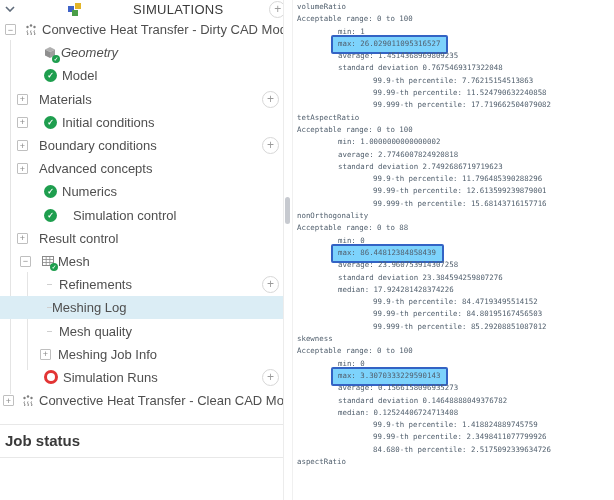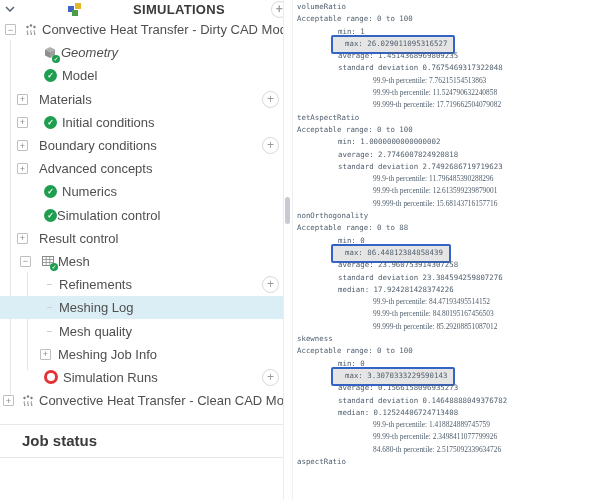--- a/index.html
+++ b/index.html
@@ -3,53 +3,53 @@
 <meta charset="utf-8">
 <style>
   html,body{margin:0;padding:0;background:#fff;}
   #app{position:relative;width:614px;height:500px;overflow:hidden;background:#fff;
        font-family:"Liberation Sans",sans-serif;color:#4f4f4f;}
 
   
   #tree-panel{position:absolute;left:0;top:0;width:283px;height:500px;background:#fff;overflow:hidden;}
   .vline{position:absolute;width:1px;background:#e4e4e4;}
   .tree-row{position:relative;display:flex;align-items:center;height:23.2px;font-size:13px;color:#4f4f4f;}
-  .tree-row.header{height:18px;font-weight:bold;color:#3a3a3a;letter-spacing:.3px;gap:46px;}
+  .tree-row.header{height:18px;font-weight:normal;color:#3a3a3a;letter-spacing:.3px;gap:46px;}
   .tree-row.selected{background:#dbedf5;}
   .lbl{white-space:nowrap;}
   .expander{box-sizing:border-box;width:11px;height:11px;border:1px solid #bfbfbf;border-radius:1px;
             background:#fff;color:#8a8a8a;font-size:9px;line-height:8px;display:flex;
             align-items:center;justify-content:center;flex:none;z-index:2;}
   .plus-btn{box-sizing:border-box;margin-left:auto;margin-right:4px;width:17px;height:17px;border:1px solid #d7d7d7;
             border-radius:50%;color:#9b9b9b;font-size:12px;line-height:14px;text-align:center;background:#fff;flex:none;}
   .check-circle{width:13px;height:13px;border-radius:50%;background:#1e9e4e;color:#fff;display:flex;
                 align-items:center;justify-content:center;font-size:8px;font-weight:bold;flex:none;}
   .red-ring{box-sizing:border-box;width:14px;height:14px;border:3.5px solid #e23434;border-radius:50%;background:#fff;flex:none;}
   .badge{position:absolute;right:-3px;bottom:-3px;width:8px;height:8px;border-radius:50%;background:#1e9e4e;
          color:#fff;font-size:5.5px;line-height:8px;text-align:center;font-weight:bold;}
   .icon-wrap{position:relative;flex:none;width:14px;height:14px;}
   .dash{width:5px;height:1px;background:#cfcfcf;flex:none;}
   .sim-sq{position:absolute;}
   #job-status{margin-top:12px;border-top:1px solid #e8e8e8;border-bottom:1px solid #e8e8e8;
-              padding:7px 0 8px 22px;font-size:15px;font-weight:bold;color:#3a3a3a;width:278px;}
+              padding:7px 0 8px 5px;font-size:15px;font-weight:bold;color:#3a3a3a;width:278px;}
 
   
   #scroll-gutter{position:absolute;left:283px;top:0;width:9px;height:500px;background:#fff;border-left:1px solid #ececec;}
   #scroll-thumb{position:absolute;left:1px;top:197px;width:5px;height:27px;background:#c7cad0;border-radius:3px;}
 
   
   #log-panel{position:absolute;left:292px;top:0;width:322px;height:500px;overflow:hidden;background:#fff;
              border-left:1px solid #f0f0f0;padding:1px 0 0 4px;box-sizing:border-box;
              font-family:"DejaVu Sans Mono","Liberation Mono",monospace;font-size:7.4px;
              line-height:12.3px;color:#52606e;}
   .ln{height:12.3px;white-space:pre;}
   .ln.s{padding-left:41px;}
-  .ln.p{padding-left:76px;font-family:Liberation Serif, serif;}
-  .boxed{display:inline-block;border:2px solid #3363c4;border-radius:2px;padding:1px 6px 2px 12px;
-         margin:-3px 0 -2px 34px;background:#e5e5e5;}
+  .ln.p{padding-left:76px;}
+  .boxed{display:inline-block;border:2px solid #3363c4;border-radius:2px;padding:1px 6px 2px 5px;
+         margin:-3px 0 -2px 34px;background:#7dd3fc;}
 </style>
 </head>
 <body>
 
 <div id="app">
 
   <div id="tree-panel">
     <div class="vline" style="left:10px;top:40px;height:354px;"></div>
     <div class="vline" style="left:27px;top:272px;height:98px;"></div>
 
@@ -119,21 +119,21 @@
       <span class="lbl" style="margin-left:11px;">Advanced concepts</span>
     </div>
 
     <div class="tree-row">
       <span class="check-circle" style="margin-left:44px;">✓</span>
       <span class="lbl" style="margin-left:5px;">Numerics</span>
     </div>
 
     <div class="tree-row">
       <span class="check-circle" style="margin-left:44px;">✓</span>
-      <span class="lbl" style="margin-left:0;">Simulation control</span>
+      <span class="lbl" style="margin-left:16px;">Simulation control</span>
     </div>
 
     <div class="tree-row">
       <span class="expander" style="margin-left:17px;">+</span>
       <span class="lbl" style="margin-left:11px;">Result control</span>
     </div>
 
     <div class="tree-row">
       <span class="expander" style="margin-left:20px;">−</span>
       <span class="icon-wrap" style="margin-left:10px;">
@@ -150,21 +150,21 @@
     </div>
 
     <div class="tree-row">
       <span class="dash" style="margin-left:47px;"></span>
       <span class="lbl" style="margin-left:7px;">Refinements</span>
       <span class="plus-btn">+</span>
     </div>
 
     <div class="tree-row selected">
       <span class="dash" style="margin-left:47px;"></span>
-      <span class="lbl" style="margin-left:7px;">Meshing Log</span>
+      <span class="lbl" style="">Meshing Log</span>
     </div>
 
     <div class="tree-row">
       <span class="dash" style="margin-left:47px;"></span>
       <span class="lbl" style="margin-left:7px;">Mesh quality</span>
     </div>
 
     <div class="tree-row">
       <span class="expander" style="margin-left:40px;">+</span>
       <span class="lbl" style="margin-left:7px;">Meshing Job Info</span>

